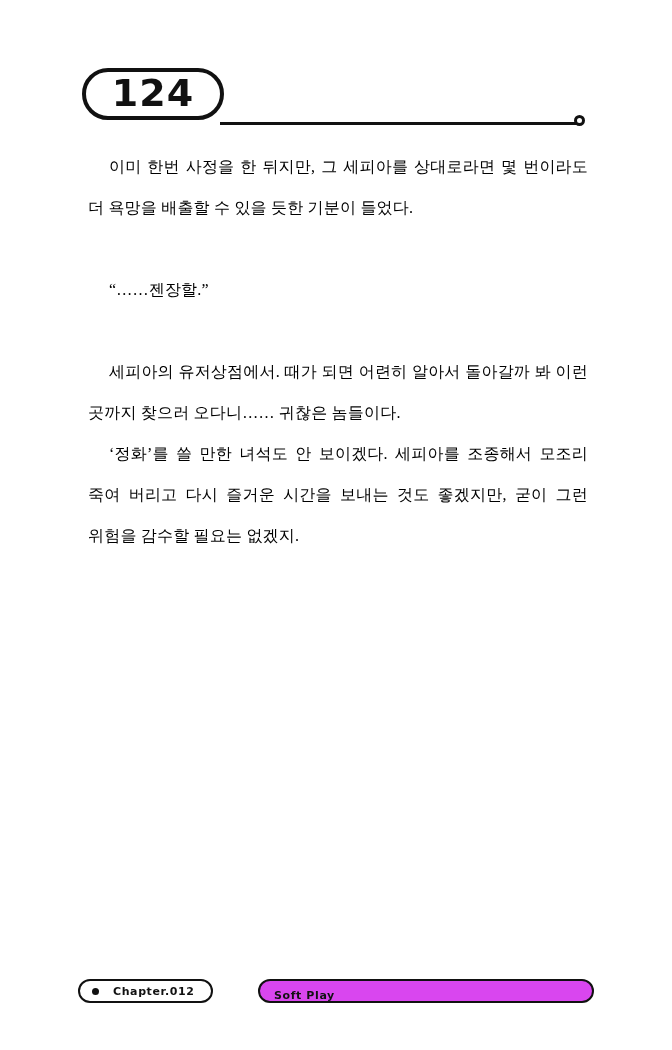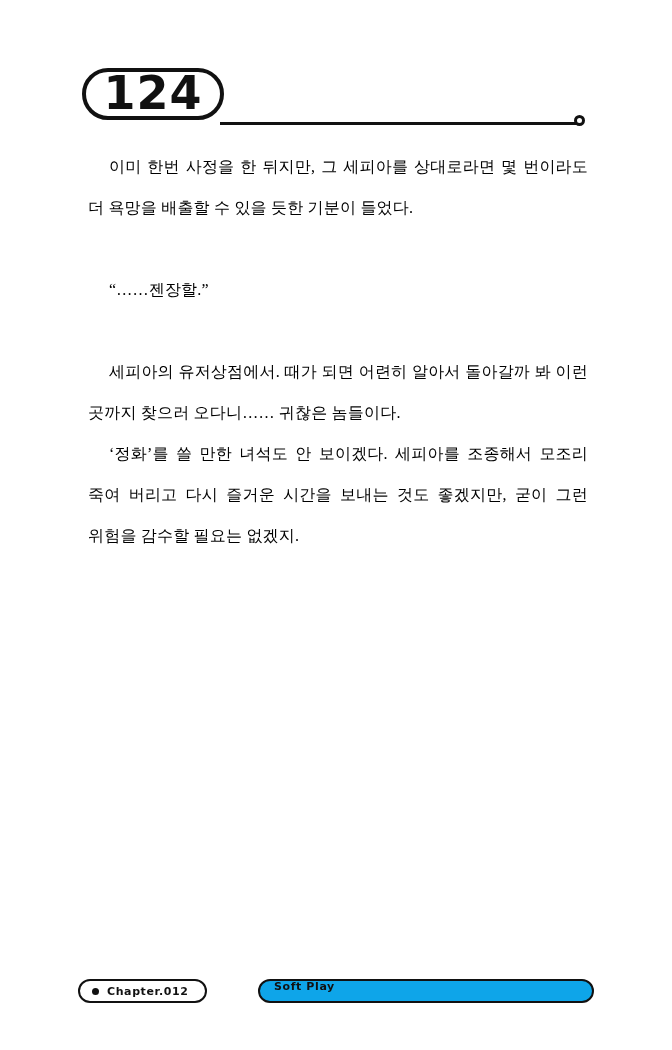--- a/index.html
+++ b/index.html
@@ -39,21 +39,21 @@
     border-radius: 26px;
     box-sizing: border-box;
     background: #ffffff;
     display: flex;
     align-items: center;
     justify-content: center;
   }
   .page-number-badge span {
     font-family: "DejaVu Sans", sans-serif;
     font-weight: 700;
-    font-size: 46px;
+    font-size: 38px;
     letter-spacing: 1px;
     line-height: 1;
     color: #111111;
     transform: translateY(-1px);
   }
   .header-rule {
     position: absolute;
     left: 138px;
     top: 54px;
     width: 362px;
@@ -106,21 +106,21 @@
     position: absolute;
     left: 0;
     top: 0;
     height: 24px;
     padding: 0 16px 0 12px;
     border: 2px solid #111111;
     border-radius: 12px;
     box-sizing: border-box;
     display: flex;
     align-items: center;
-    gap: 8px;
+    gap: 14px;
     background: #ffffff;
   }
   .footer-bullet {
     width: 7px;
     height: 7px;
     border-radius: 50%;
     background: #111111;
     display: inline-block;
   }
   .footer-chapter-label {
@@ -134,22 +134,22 @@
   .footer-title {
     position: absolute;
     left: 180px;
     top: 0;
     width: 336px;
     height: 24px;
     border: 2px solid #111111;
     border-radius: 12px;
     box-sizing: border-box;
     display: flex;
-    align-items: flex-start;
-    background: #0ea5e9;
+    align-items: flex-end;
+    background: #d946ef;
   }
   .footer-title-label {
     font-family: "DejaVu Sans", sans-serif;
     font-size: 11px;
     font-weight: 700;
     letter-spacing: 0.6px;
     color: #111111;
     line-height: 1;
     padding-left: 14px;
   }

